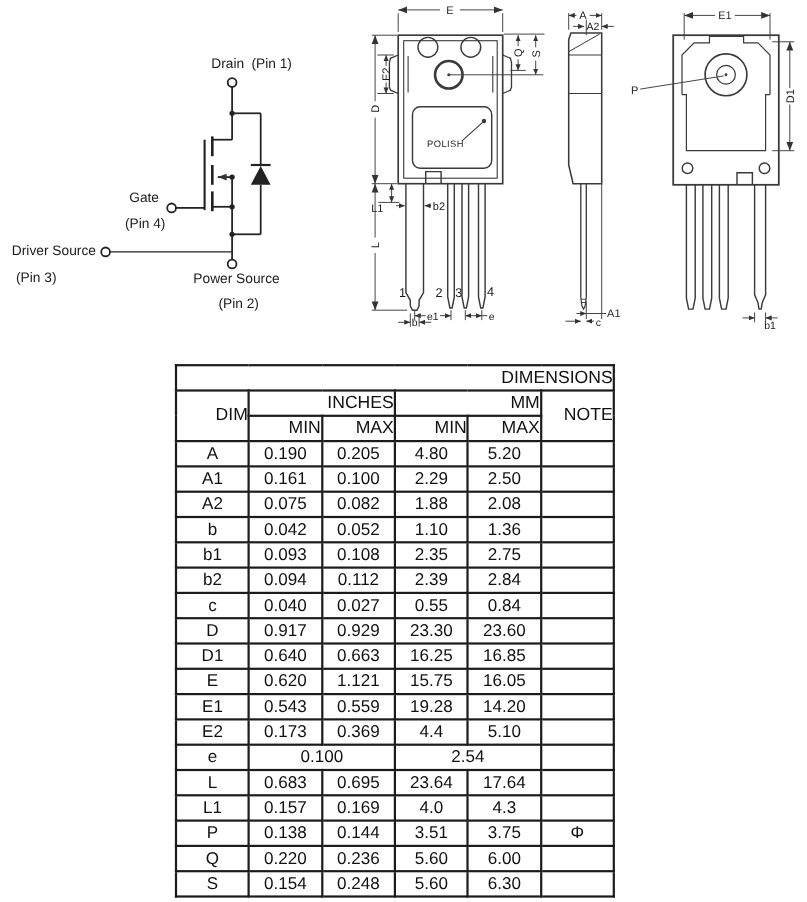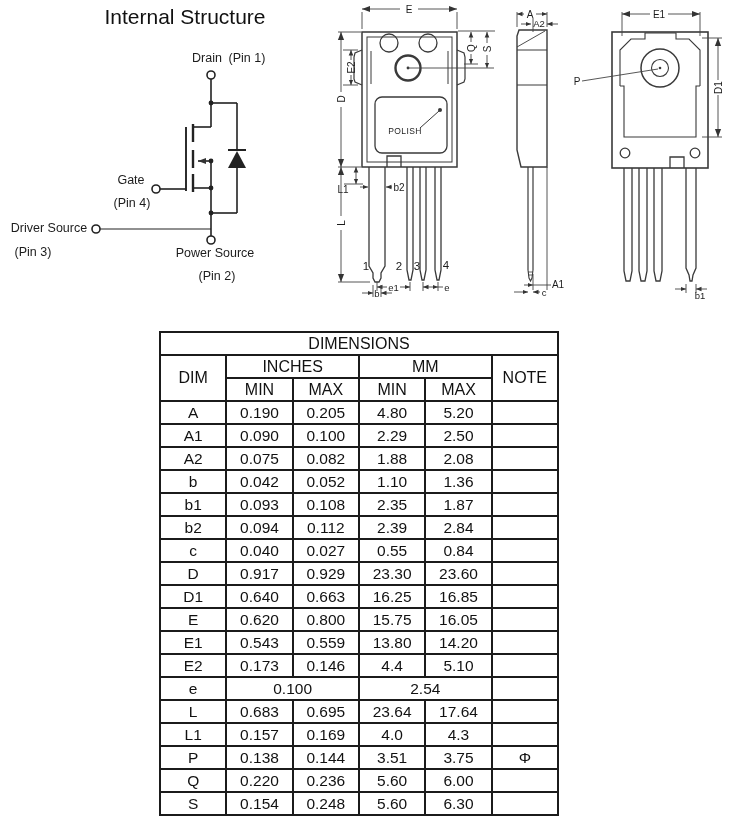--- a/index.html
+++ b/index.html
@@ -15,28 +15,27 @@
   svg text{font-family:"Liberation Sans", sans-serif;fill:#1c1c1c;}
   .dims-table{
     position:absolute;left:159px;top:331px;width:400px;height:483px;
     border-collapse:collapse;table-layout:fixed;
   }
   .dims-table td,.dims-table th{
     border:2px solid #1b1b1b;text-align:center;vertical-align:middle;
     font-size:15.5px;font-weight:normal;padding:0;height:21px;color:#111;
     overflow:hidden;white-space:nowrap;
   }
-  .dims-table .hdr{font-size:16px;}
+  .dims-table .hdr{font-size:16px;text-align:right;}
 </style>
 </head>
 <body>
 
 <div class="page">
 
-  <div class="main-title">Internal Structure</div>
 
   <svg width="734" height="330" viewBox="0 0 734 330">
     <defs>
       <marker id="ar" orient="auto-start-reverse" markerUnits="userSpaceOnUse" markerWidth="10" markerHeight="9" refX="8" refY="4">
         <path d="M0,0.9 L8,4 L0,7.1 Z" fill="#333"></path>
       </marker>
       <marker id="ars" orient="auto-start-reverse" markerUnits="userSpaceOnUse" markerWidth="7" markerHeight="7" refX="5.5" refY="3">
         <path d="M0,0.7 L5.5,3 L0,5.3 Z" fill="#333"></path>
       </marker>
     </defs>
@@ -295,21 +294,21 @@
         <tr>
           <td>A</td>
           <td>0.190</td>
           <td>0.205</td>
           <td>4.80</td>
           <td>5.20</td>
           <td></td>
         </tr>
         <tr>
           <td>A1</td>
-          <td>0.090</td>
+          <td>0.161</td>
           <td>0.100</td>
           <td>2.29</td>
           <td>2.50</td>
           <td></td>
         </tr>
         <tr>
           <td>A2</td>
           <td>0.075</td>
           <td>0.082</td>
           <td>1.88</td>
@@ -322,21 +321,21 @@
           <td>0.052</td>
           <td>1.10</td>
           <td>1.36</td>
           <td></td>
         </tr>
         <tr>
           <td>b1</td>
           <td>0.093</td>
           <td>0.108</td>
           <td>2.35</td>
-          <td>1.87</td>
+          <td>2.75</td>
           <td></td>
         </tr>
         <tr>
           <td>b2</td>
           <td>0.094</td>
           <td>0.112</td>
           <td>2.39</td>
           <td>2.84</td>
           <td></td>
         </tr>
@@ -360,37 +359,37 @@
           <td>D1</td>
           <td>0.640</td>
           <td>0.663</td>
           <td>16.25</td>
           <td>16.85</td>
           <td></td>
         </tr>
         <tr>
           <td>E</td>
           <td>0.620</td>
-          <td>0.800</td>
+          <td>1.121</td>
           <td>15.75</td>
           <td>16.05</td>
           <td></td>
         </tr>
         <tr>
           <td>E1</td>
           <td>0.543</td>
           <td>0.559</td>
-          <td>13.80</td>
+          <td>19.28</td>
           <td>14.20</td>
           <td></td>
         </tr>
         <tr>
           <td>E2</td>
           <td>0.173</td>
-          <td>0.146</td>
+          <td>0.369</td>
           <td>4.4</td>
           <td>5.10</td>
           <td></td>
         </tr>
         <tr>
           <td>e</td>
           <td colspan="2">0.100</td>
           <td colspan="2">2.54</td>
           <td></td>
         </tr>

